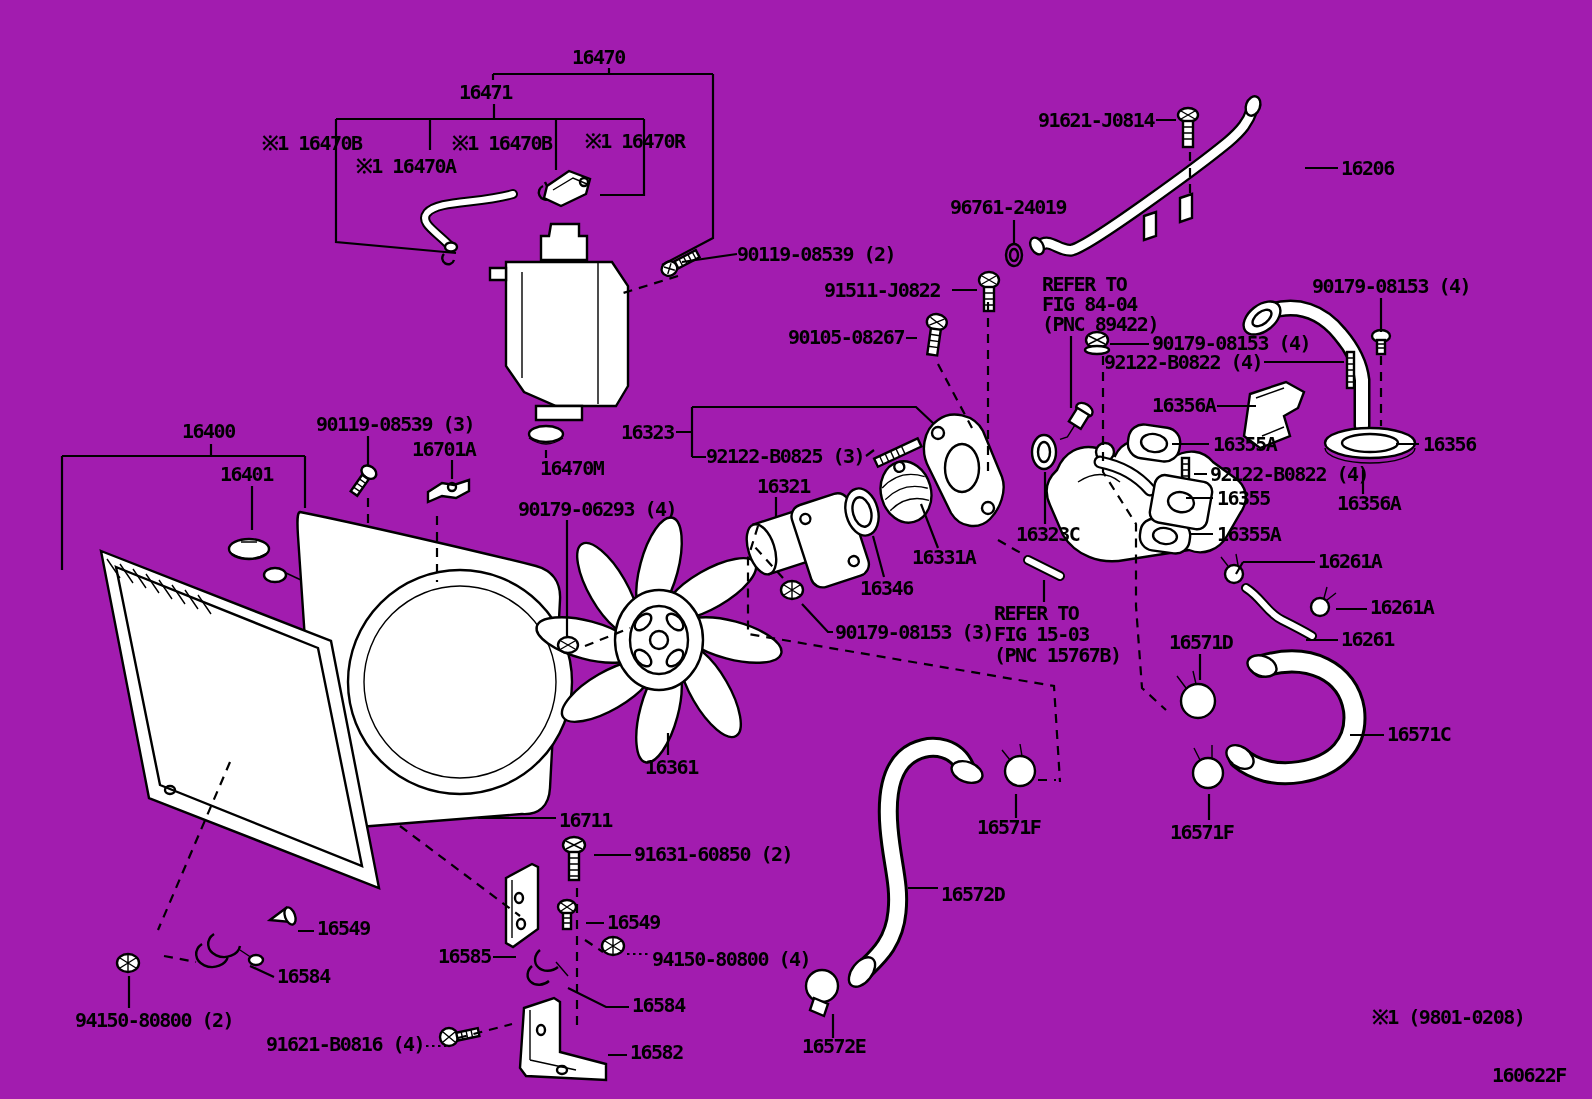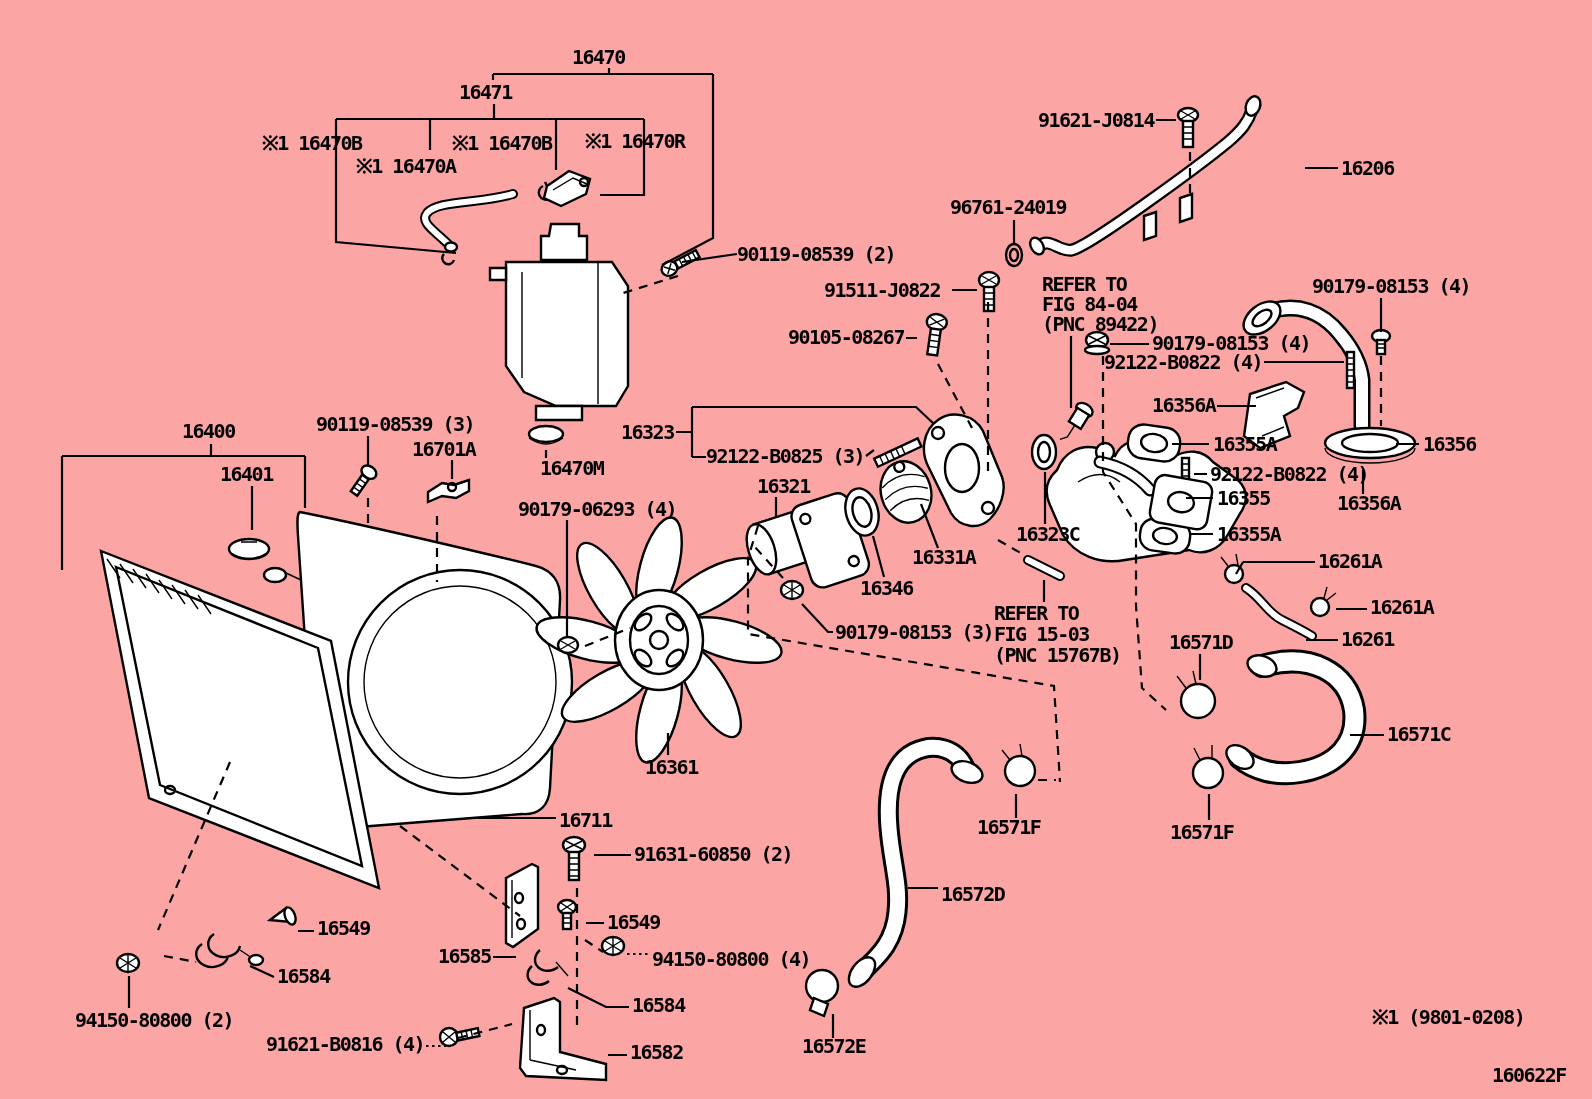--- a/index.html
+++ b/index.html
@@ -1,16 +1,16 @@
 <!DOCTYPE html>
 <html><head>
 <meta charset="utf-8">
 <style>
   html,body{margin:0;padding:0;background:#fff;}
-  .stage{position:relative;width:1592px;height:1099px;background:#fca5a5;overflow:hidden;}
+  .stage{position:relative;width:1592px;height:1099px;background:#a21caf;overflow:hidden;}
   svg{position:absolute;left:0;top:0;}
   .lbl{font-family:"DejaVu Sans Mono",monospace;font-weight:bold;font-size:20px;letter-spacing:-1.5px;fill:#000;}
   .ln{stroke:#000;stroke-width:2.2;fill:none;}
   .lnt{stroke:#000;stroke-width:1.4;fill:none;}
   .dash{stroke:#000;stroke-width:2.2;fill:none;stroke-dasharray:9 7;}
   .dot{stroke:#000;stroke-width:2.2;fill:none;stroke-dasharray:2.5 3.5;}
   .part{stroke:#000;stroke-width:2.4;fill:#fff;}
   .partn{stroke:#000;stroke-width:2.4;fill:none;}
   .t22o{stroke:#000;stroke-width:24;fill:none;stroke-linecap:round}.t22i{stroke:#fff;stroke-width:18;fill:none;stroke-linecap:round}
   .t20o{stroke:#000;stroke-width:21;fill:none;stroke-linecap:round}.t20i{stroke:#fff;stroke-width:15;fill:none;stroke-linecap:round}

